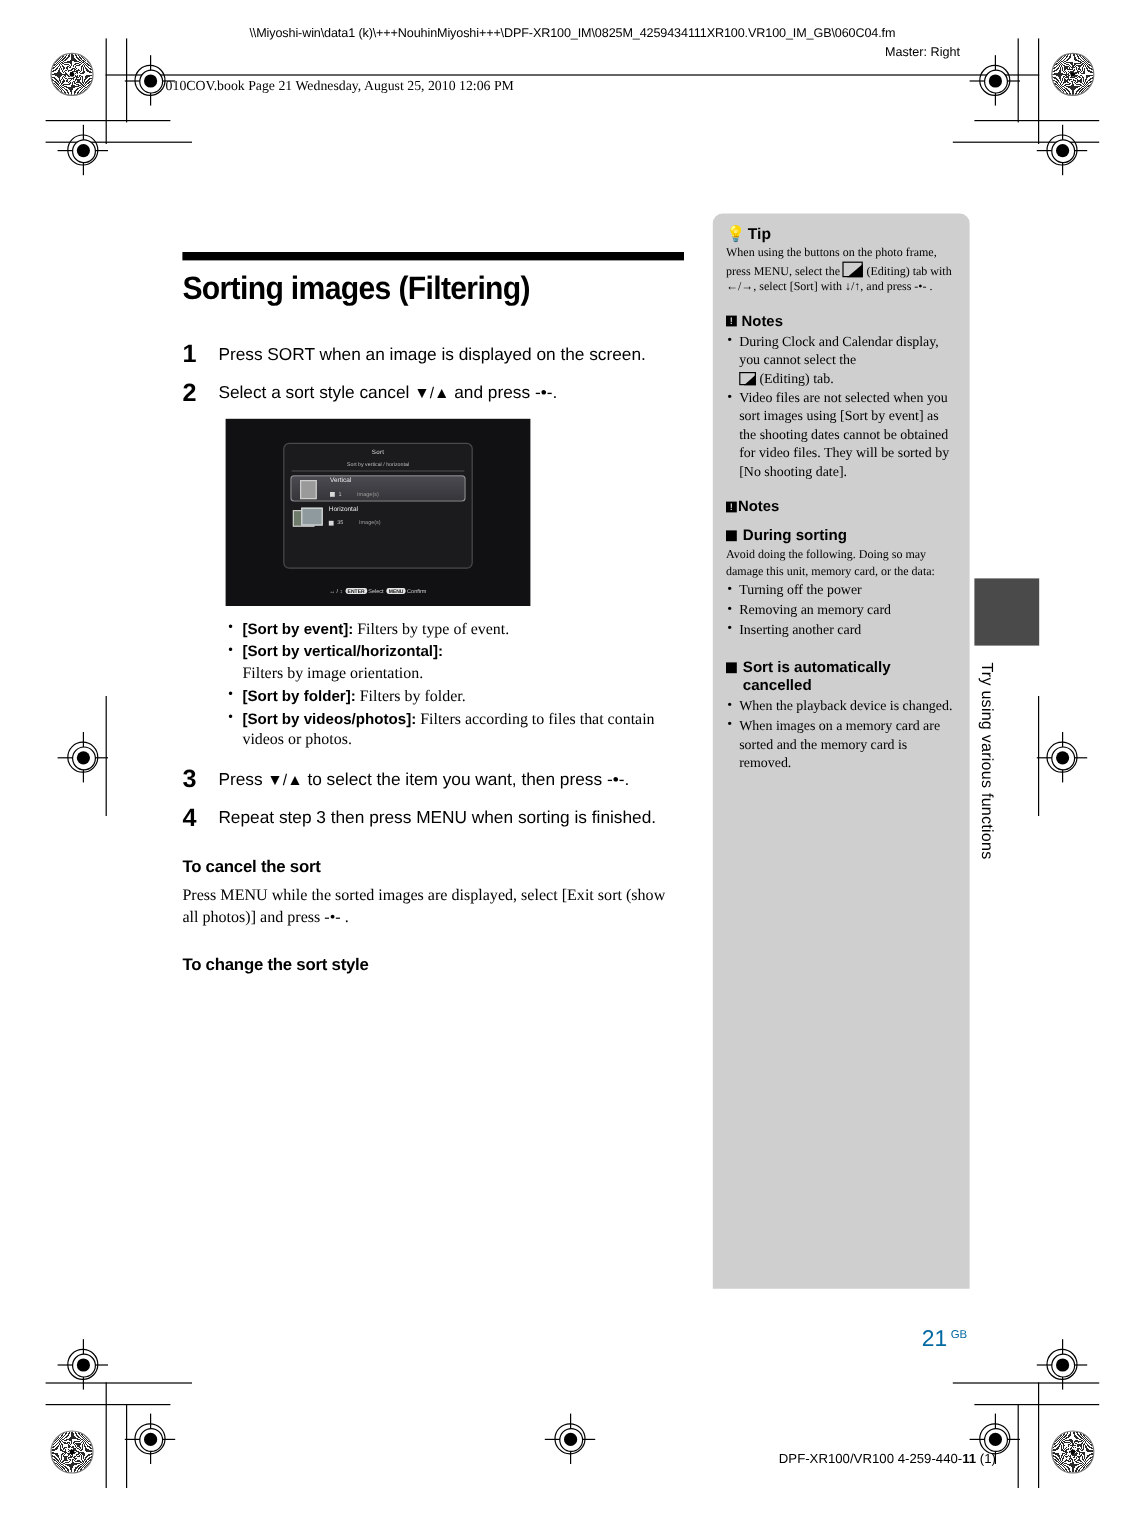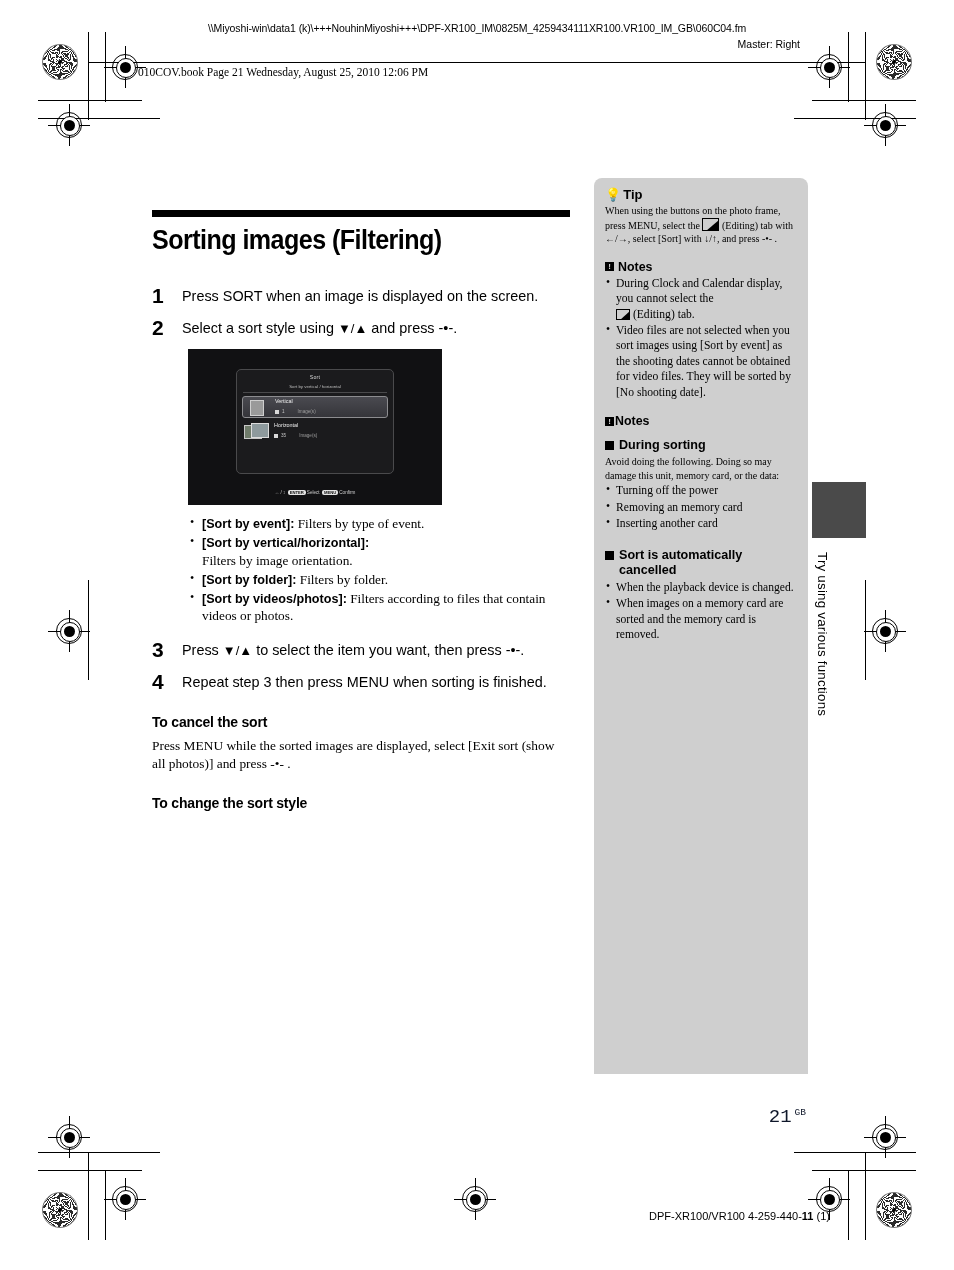--- a/index.html
+++ b/index.html
@@ -450,23 +450,23 @@
     writing-mode: vertical-rl;
     text-orientation: mixed;
     letter-spacing: 0.2px;
   }
 
   
   .page-no {
     position: absolute;
     right: 148px;
     top: 1106px;
-    font-family: Liberation Mono, monospace;
+    font-family: Liberation Sans, sans-serif;
     font-size: 19px;
-    color: #0f172a;
+    color: #0369a1;
   }
   .page-no .gb {
     font-size: 9.5px;
     vertical-align: 7px;
     margin-left: 3px;
   }
   .footer-code {
     position: absolute;
     right: 124px;
     top: 1210px;
@@ -565,21 +565,21 @@
   <h1 class="title">Sorting images (Filtering)</h1>
 
   <div class="step">
     <div class="step-num">1</div>
     <div class="step-txt">Press SORT when an image is displayed on the screen.</div>
   </div>
 
   <div class="step">
     <div class="step-num">2</div>
     <div class="step-txt">
-      <span>Select a sort style using </span><span style="font-size:13px;">▼/▲</span><span> and press </span><span>-•-</span>.
+      <span>Select a sort style cancel </span><span style="font-size:13px;">▼/▲</span><span> and press </span><span>-•-</span>.
     </div>
   </div>
 
   <div class="lcd-wrap">
     <div class="lcd">
       <div class="lcd-panel">
         <div class="lcd-title">Sort</div>
         <div class="lcd-sub">Sort by vertical / horizontal</div>
         <div class="lcd-divider"></div>
 

